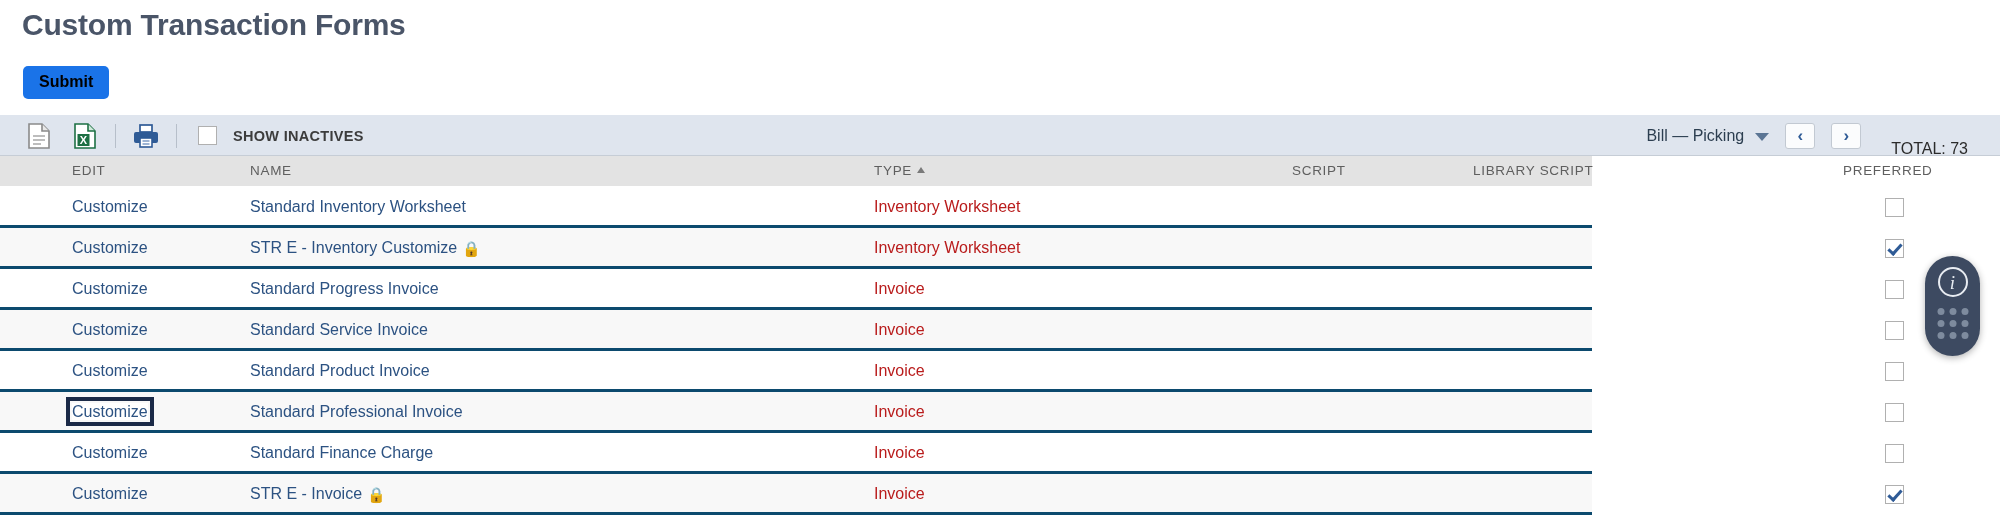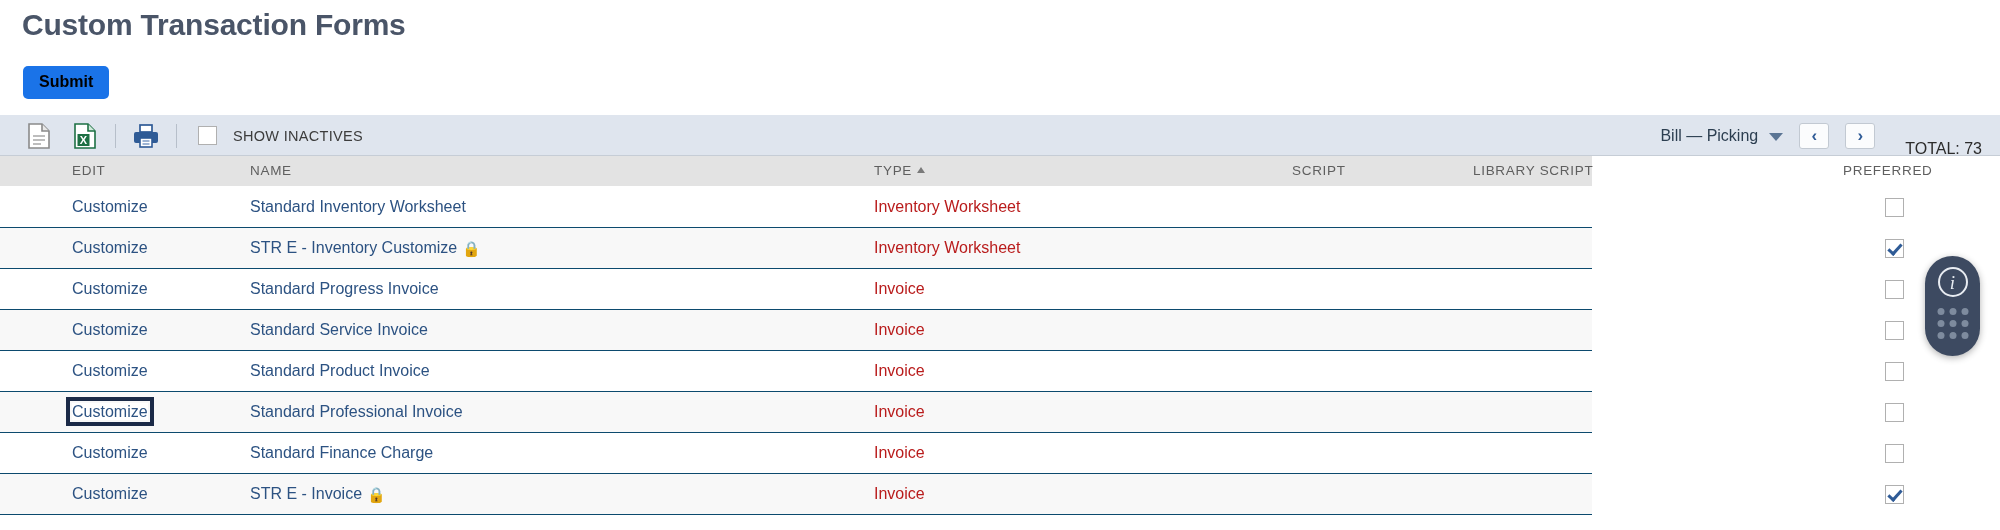--- a/index.html
+++ b/index.html
@@ -86,25 +86,26 @@
     box-sizing: border-box;
     cursor: pointer;
     margin-left: 8px;
   }
   .show-inactives-label {
     font-size: 14.5px;
     color: #3c3c3c;
     margin-left: 16px;
     letter-spacing: 0.3px;
     white-space: nowrap;
+    font-weight: bold;
   }
 
   .toolbar-right {
     position: absolute;
-    right: 18px;
+    right: 32px;
     top: 0;
     height: 41px;
     display: flex;
     align-items: center;
     justify-content: center;
   }
   .picker {
     display: flex;
     align-items: center;
     font-size: 16px;
@@ -181,21 +182,21 @@
     border-left: 4px solid transparent;
     border-right: 4px solid transparent;
     border-bottom: 6px solid #7a7a7a;
     margin-left: 5px;
     vertical-align: 2px;
   }
 
   .row {
     position: relative;
     height: 41px;
-    border-bottom: 1px solid #0c4a6e;
+    border-bottom: 3px solid #0c4a6e;
     box-sizing: border-box;
   }
   .row.odd  { background: #ffffff; }
   .row.even { background: #f8f8f8; }
 
   .cell {
     position: absolute;
     top: 0;
     height: 40px;
     line-height: 40px;

